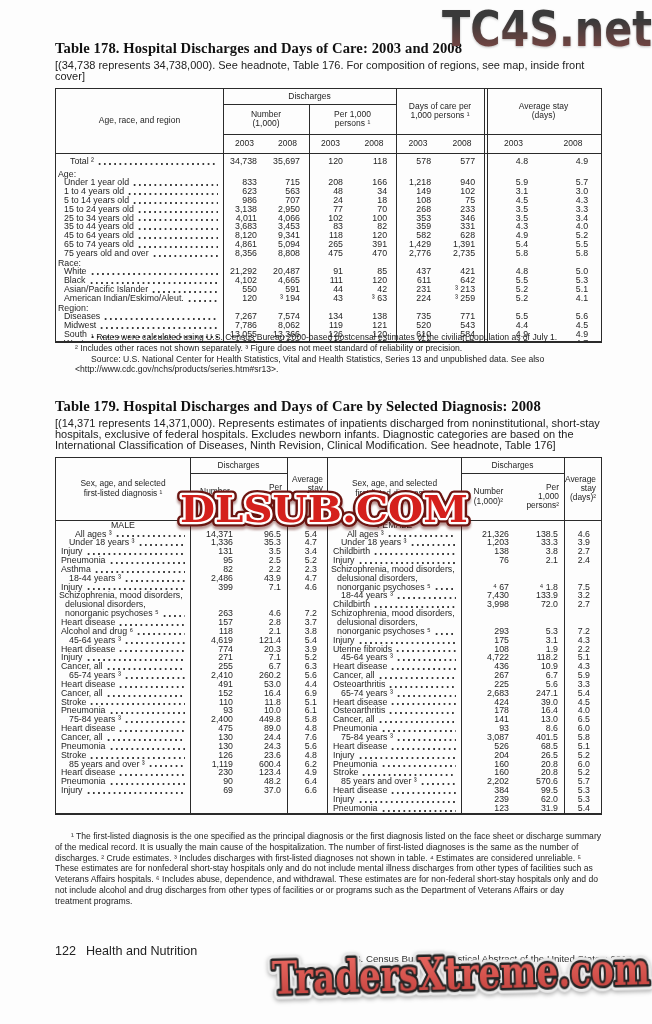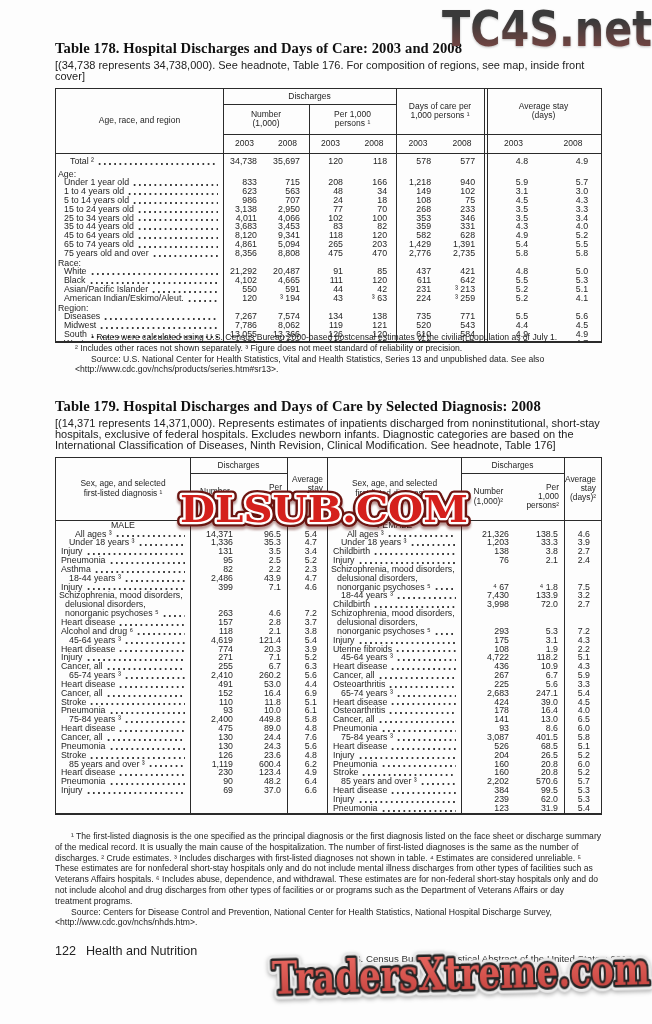--- a/index.html
+++ b/index.html
@@ -281,21 +281,21 @@
             <tr class="r-data">
               <td class="stub">
                 <div class="stubwrap">
                   <span class="lbl data">65 to 74 years old</span>
                   <span class="leader"></span>
                 </div>
               </td>
               <td class="num pa">4,861</td>
               <td class="num pa">5,094</td>
               <td class="num pa">265</td>
-              <td class="num pa">203</td>
+              <td class="num pa">391</td>
               <td class="num pa">1,429</td>
               <td class="num pa">1,391</td>
               <td class="num pb">5.4</td>
               <td class="num pb">5.5</td>
             </tr>
             <tr class="r-data">
               <td class="stub">
                 <div class="stubwrap">
                   <span class="lbl data">75 years old and over</span>
                   <span class="leader"></span>
@@ -1226,21 +1226,20 @@
                 <td class="num n2">5.4</td>
               </tr>
             </tbody>
         </table>
       </div>
     </div>
   </div>
 
   <div id="fn179" class="footnotes">
     <p class="ind">¹ The first-listed diagnosis is the one specified as the principal diagnosis or the first diagnosis listed on the face sheet or discharge summary of the medical record. It is usually the main cause of the hospitalization. The number of first-listed diagnoses is the same as the number of discharges. ² Crude estimates. ³ Includes discharges with first-listed diagnoses not shown in table. ⁴ Estimates are considered unreliable. ⁵ These estimates are for nonfederal short-stay hospitals only and do not include mental illness discharges from other types of facilities such as Veterans Affairs hospitals. ⁶ Includes abuse, dependence, and withdrawal. These estimates are for non-federal short-stay hospitals only and do not include alcohol and drug discharges from other types of facilities or or programs such as the Department of Veterans Affairs or day treatment programs.</p>
-    <p class="ind">Source: Centers for Disease Control and Prevention, National Center for Health Statistics, National Hospital Discharge Survey, &lt;http://www.cdc.gov/nchs/nhds.htm&gt;.</p>
   </div>
 
   <div id="pgline">
     <span>122</span><span class="sect">Health and Nutrition</span>
   </div>
   <div id="srcline">U.S. Census Bureau, Statistical Abstract of the United States: 2012</div>
 
   <svg class="wm-top" width="215" height="64">
     <defs>
       <linearGradient id="gTop" x1="0" y1="0" x2="0" y2="1">

